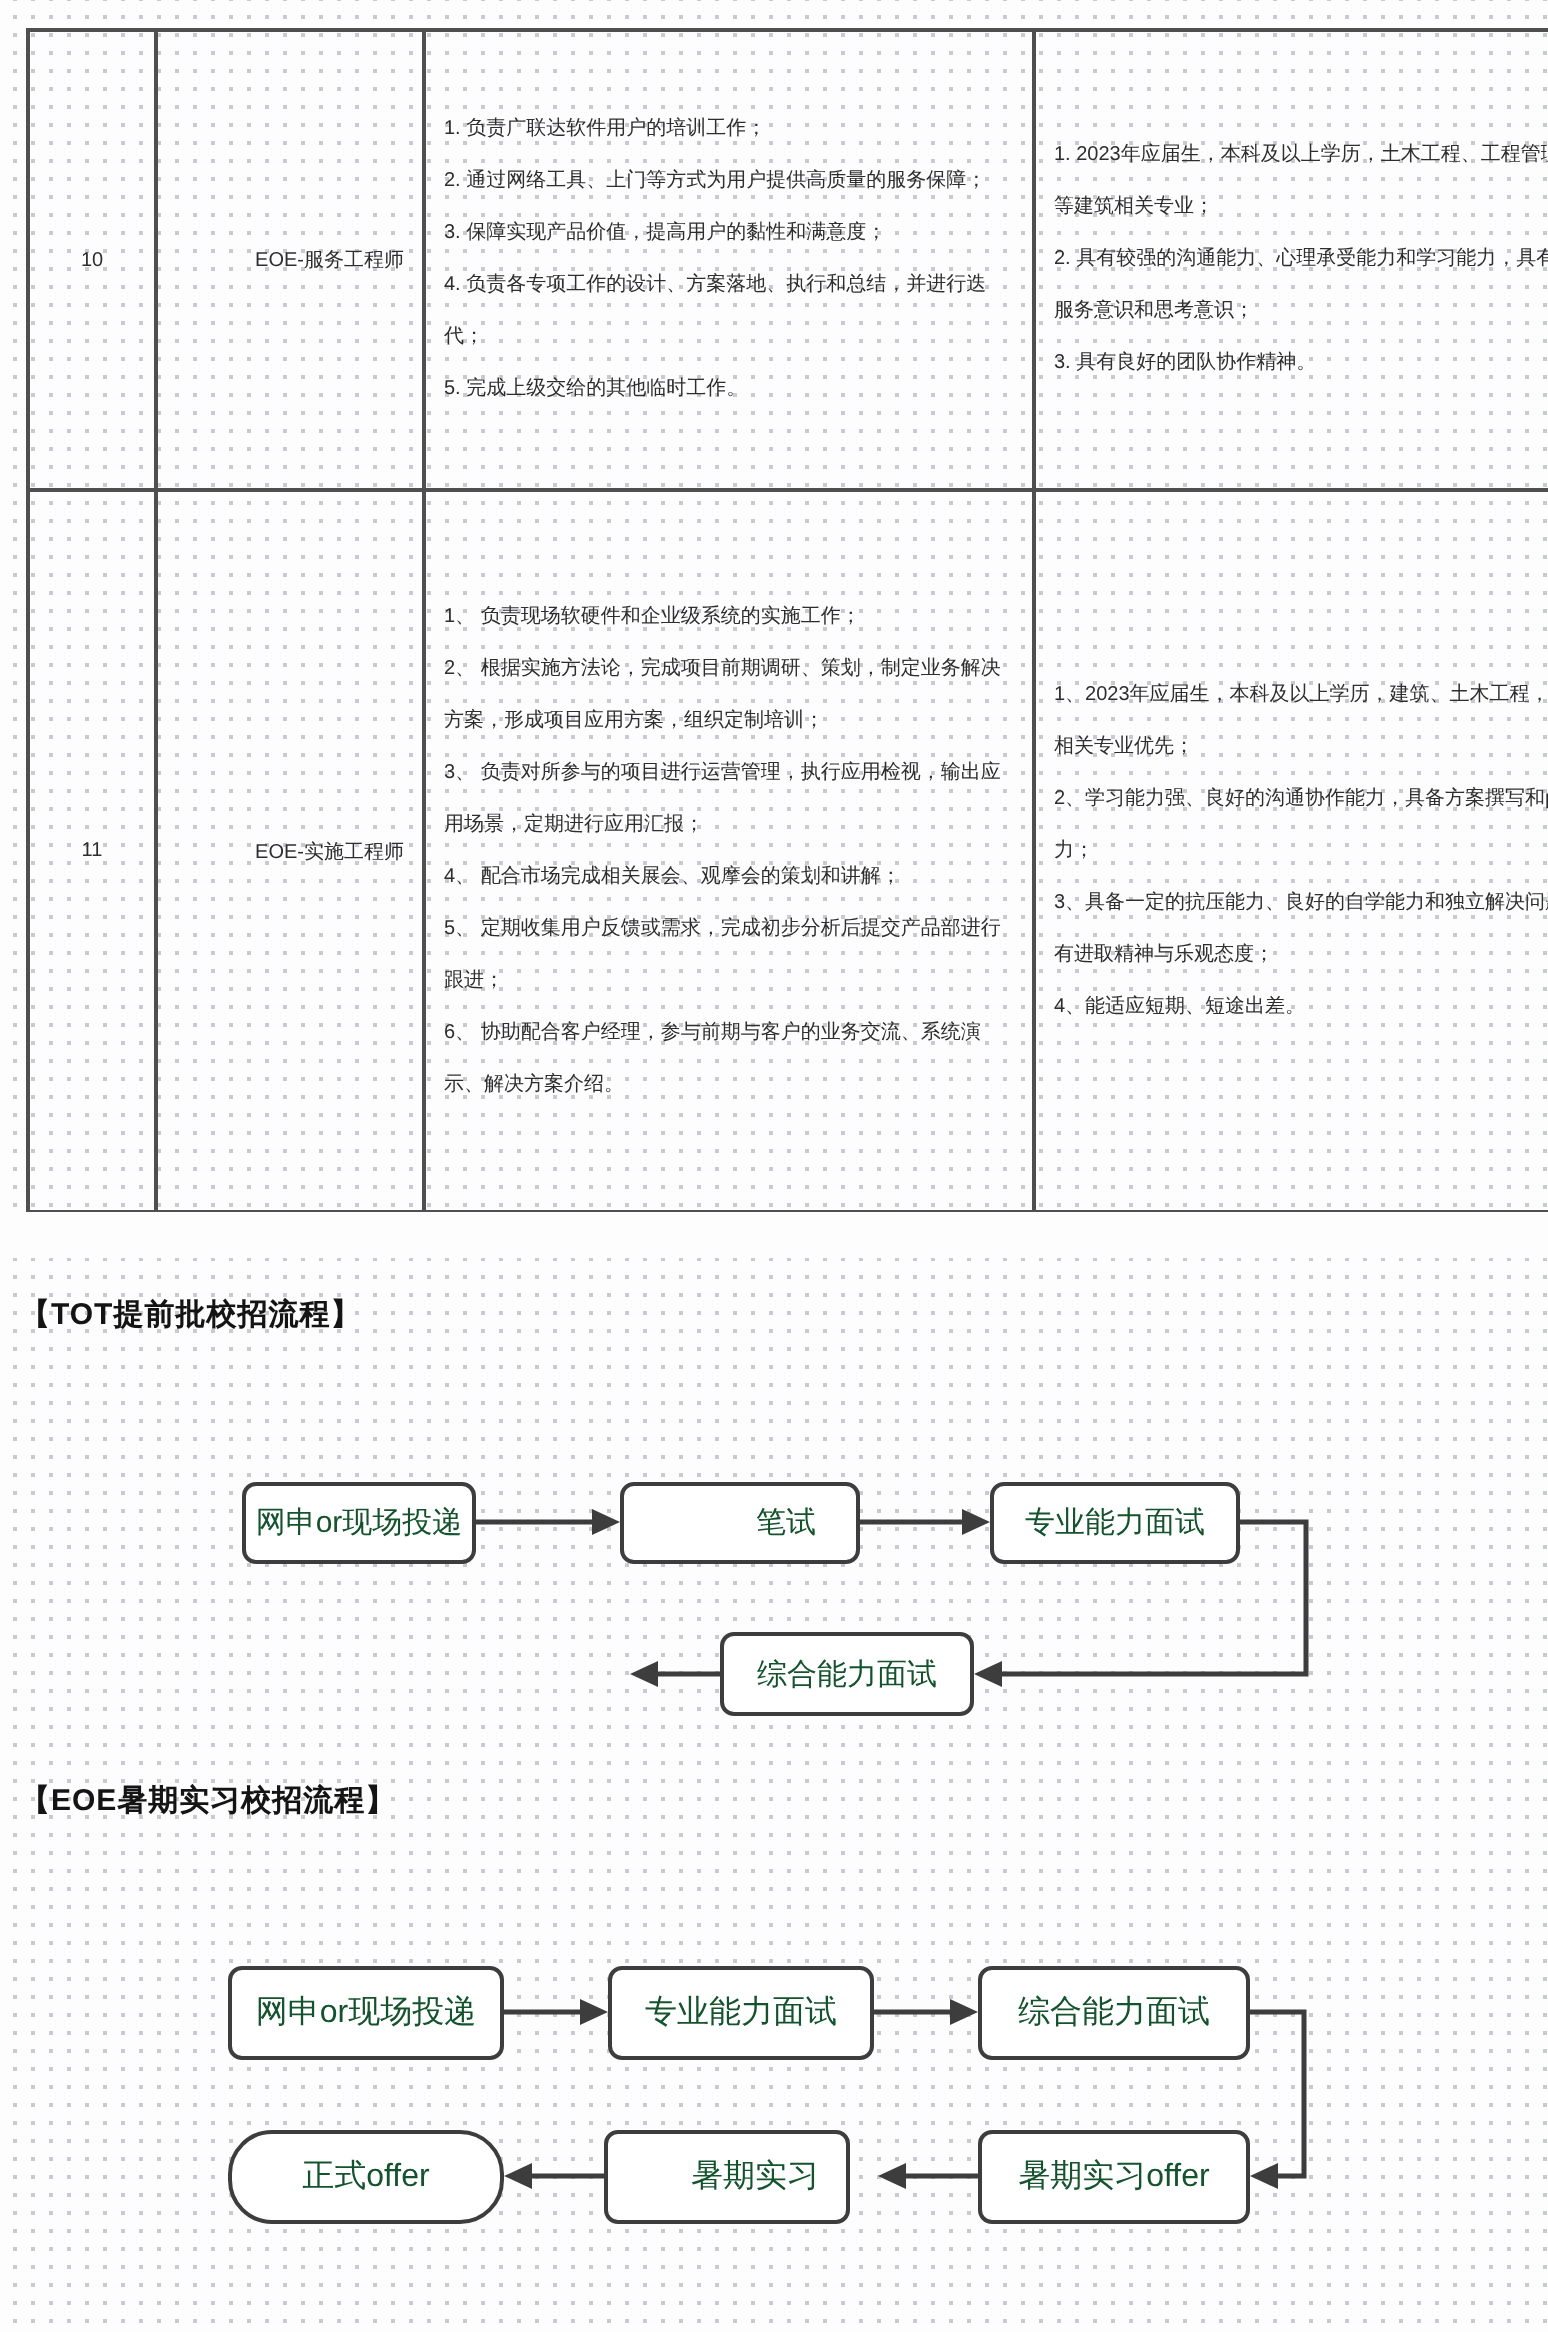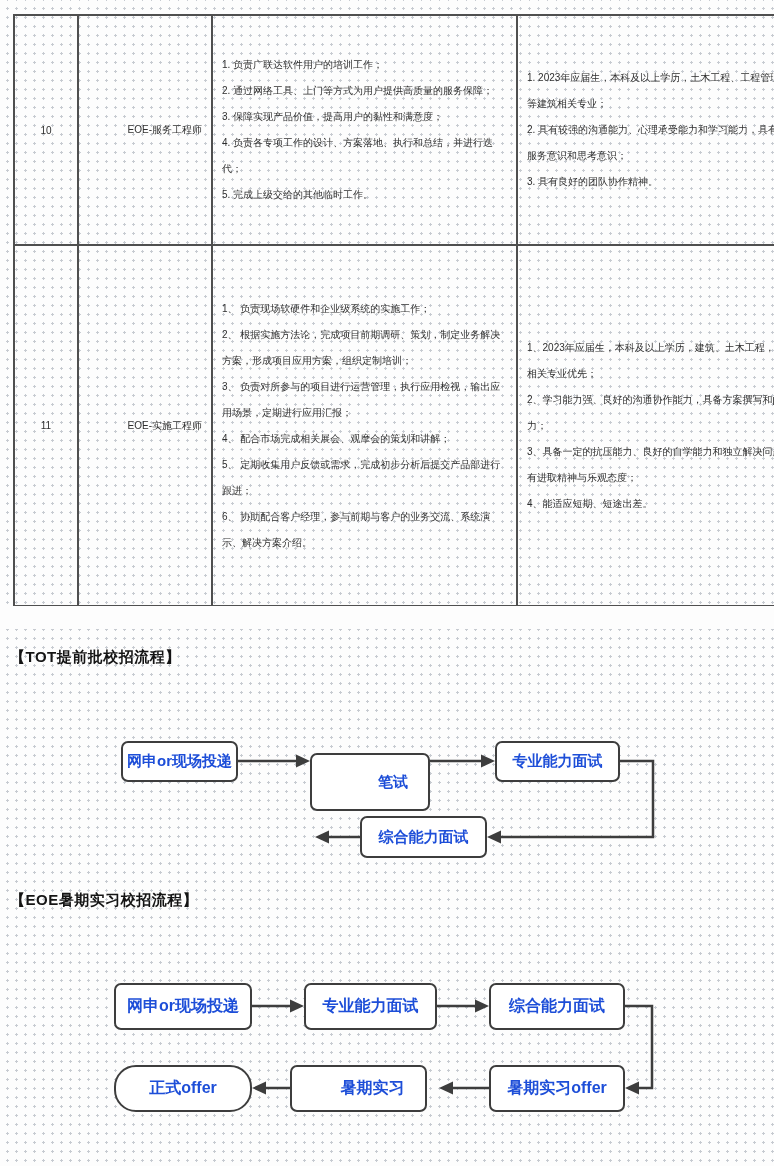--- a/index.html
+++ b/index.html
@@ -42,21 +42,21 @@
   .sec-heading.eoe{top:891px;}
   
   .flow{position:absolute;left:0;width:774px;}
   .flow.f1{top:720px;height:160px;}
   .flow.f2{top:960px;height:206px;}
   .flow svg{position:absolute;left:0;top:0;}
   .flow-box{
     position:absolute;box-sizing:border-box;
     background:#ffffff;border:2.5px solid #3d3d3d;border-radius:7px;
     display:flex;align-items:center;justify-content:center;
-    color:#1d4ed8;white-space:nowrap;font-weight:bold;
+    color:#14532d;white-space:nowrap;
   }
   .f1 .flow-box{font-size:15px;}
   .f2 .flow-box{font-size:16px;}
 </style>
 </head>
 <body>
 
 <div class="page">
 
   <table class="jobs">
@@ -131,21 +131,21 @@
       <g>
         <path d="M 620 41 L 653 41 L 653 117 L 500 117" fill="none" stroke="#3d3d3d" stroke-width="2.5"></path>
         <polygon points="487,117 501,110.5 501,123.5" fill="#3d3d3d"></polygon>
       </g>
       <g>
         <line x1="360" y1="117" x2="328" y2="117" stroke="#3d3d3d" stroke-width="2.5"></line>
         <polygon points="315,117 329,110.5 329,123.5" fill="#3d3d3d"></polygon>
       </g>
     </svg>
     <div class="flow-box" style="left:121px;top:21px;width:117px;height:41px;">网申or现场投递</div>
-    <div class="flow-box" style="left:310px;top:33px;width:120px;height:58px;padding-left:46px;">笔试</div>
+    <div class="flow-box" style="left:310px;top:21px;width:120px;height:41px;padding-left:46px;">笔试</div>
     <div class="flow-box" style="left:495px;top:21px;width:125px;height:41px;">专业能力面试</div>
     <div class="flow-box" style="left:360px;top:96px;width:127px;height:42px;">综合能力面试</div>
   </div>
 
   <div class="sec-heading eoe">【EOE暑期实习校招流程】</div>
 
   <div class="flow f2">
     <svg width="774" height="206">
       <g>
         <line x1="252" y1="46" x2="291" y2="46" stroke="#3d3d3d" stroke-width="2.5"></line>
@@ -165,17 +165,17 @@
       </g>
       <g>
         <line x1="302" y1="128" x2="265" y2="128" stroke="#3d3d3d" stroke-width="2.5"></line>
         <polygon points="252,128 266,121.5 266,134.5" fill="#3d3d3d"></polygon>
       </g>
     </svg>
     <div class="flow-box" style="left:114px;top:23px;width:138px;height:47px;">网申or现场投递</div>
     <div class="flow-box" style="left:304px;top:23px;width:133px;height:47px;">专业能力面试</div>
     <div class="flow-box" style="left:489px;top:23px;width:136px;height:47px;">综合能力面试</div>
     <div class="flow-box" style="left:114px;top:105px;width:138px;height:47px;border-radius:22px;">正式offer</div>
-    <div class="flow-box" style="left:290px;top:105px;width:137px;height:47px;padding-left:28px;">暑期实习</div>
+    <div class="flow-box" style="left:302px;top:105px;width:123px;height:47px;padding-left:28px;">暑期实习</div>
     <div class="flow-box" style="left:489px;top:105px;width:136px;height:47px;text-align:center;">暑期实习offer</div>
   </div>
 
 </div>
 
 </body></html>

